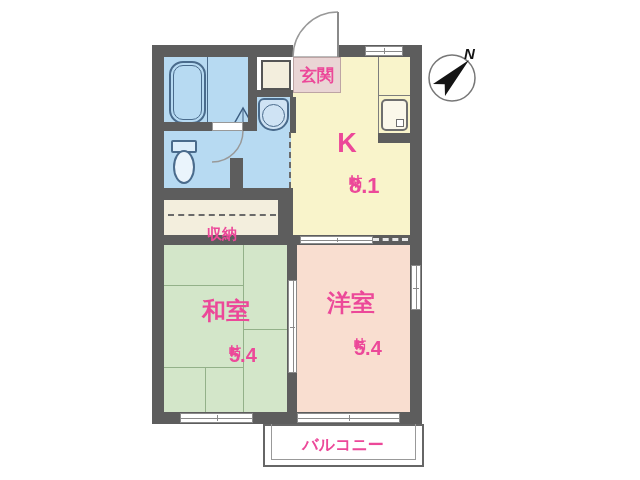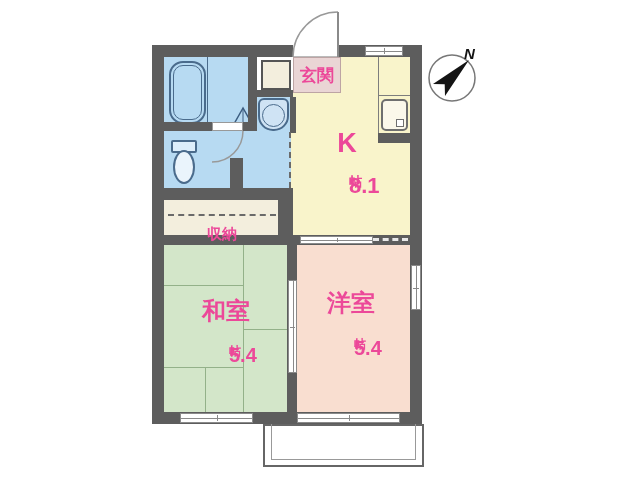--- a/index.html
+++ b/index.html
@@ -125,14 +125,15 @@
     <span>5.4</span>
       <span class="unit">帖</span>
   </div>
 
   <div class="lbl" style="left:351px;top:303px;font-size:24px;">洋室</div>
   <div class="lbl" style="left:354px;top:338px;font-size:20px;">
     <span>5.4</span>
       <span class="unit">帖</span>
   </div>
 
+  <div class="lbl" style="left:343px;top:445px;font-size:16px;font-weight:600;">バルコニー</div>
 
 </div>
 
 </body></html>

